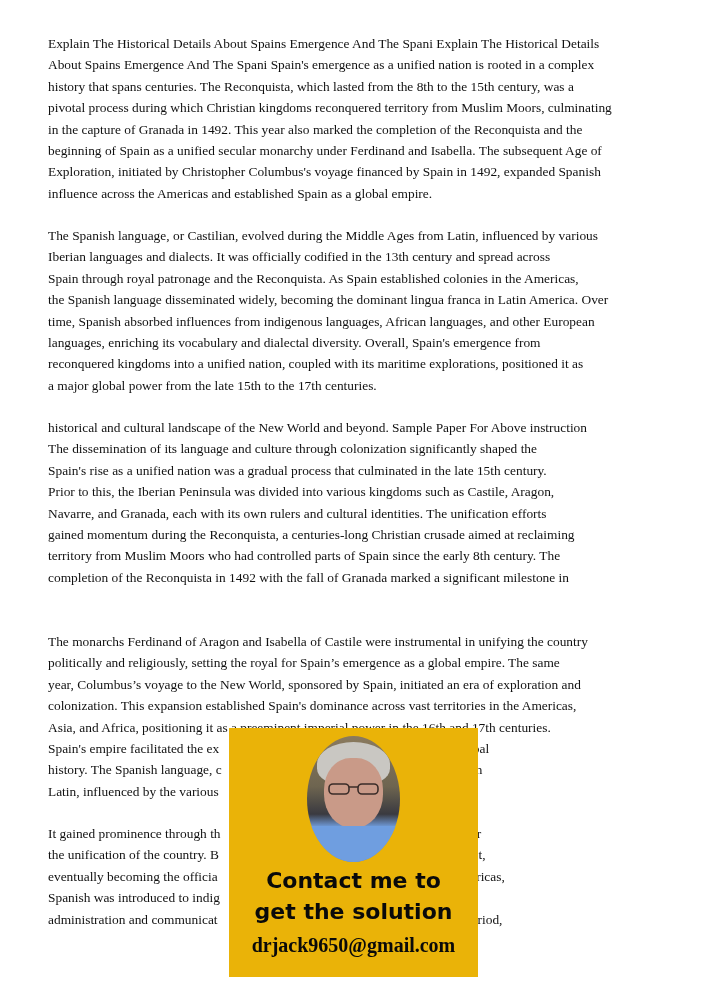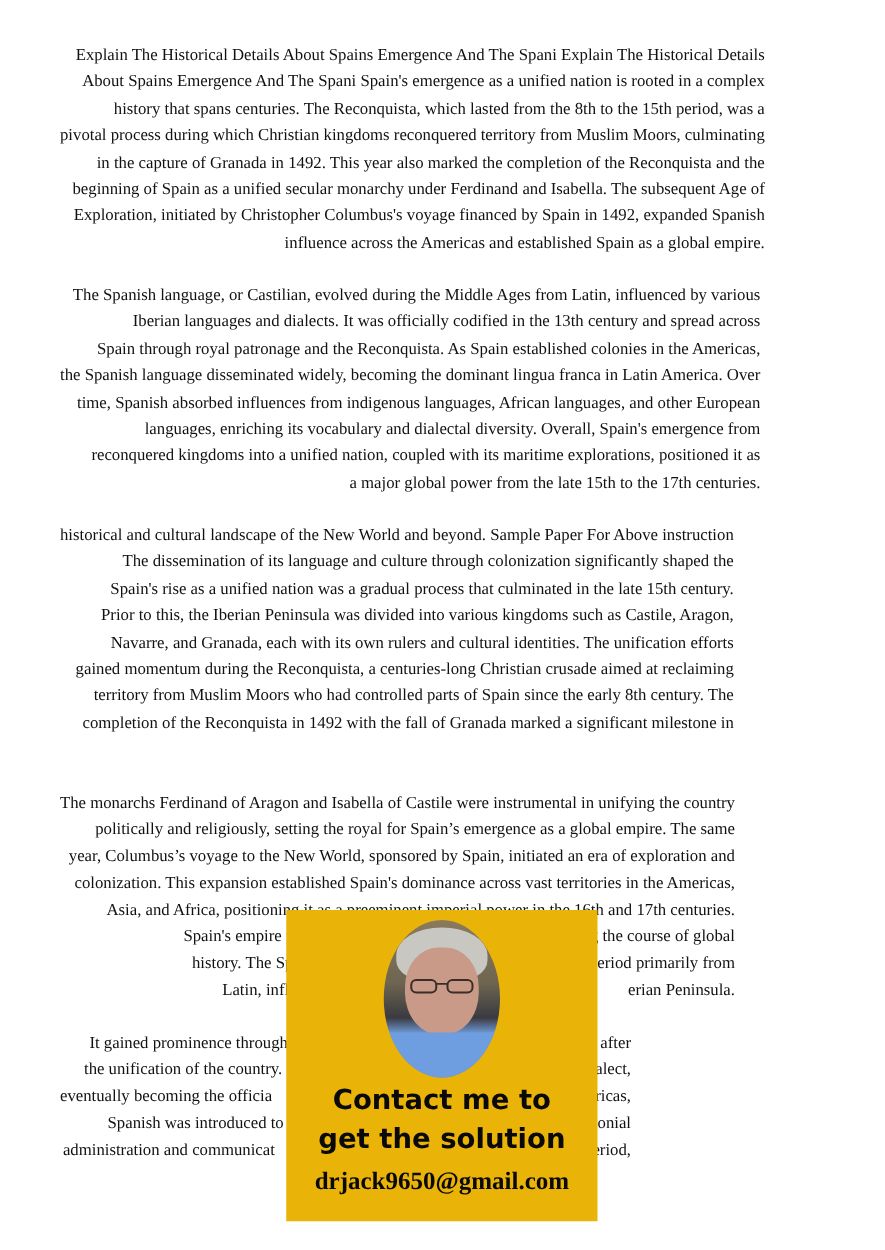--- a/index.html
+++ b/index.html
@@ -2,21 +2,21 @@
 <html><head>
 <meta charset="utf-8">
 <style>
   html, body { margin: 0; padding: 0; background: #ffffff; }
   body { width: 708px; height: 1000px; position: relative; overflow: hidden; }
   .page {
     position: absolute; left: 0; top: 0; width: 708px; height: 1000px;
     font-family: "Liberation Serif", "DejaVu Serif", serif;
     font-size: 13.4px; color: #111111;
   }
-  .para { position: absolute; left: 48px; margin: 0; text-align: right; }
+  .para { position: absolute; left: 48px; margin: 0; }
   .line { display: block; height: 21.4px; line-height: 21.4px; white-space: nowrap; }
   .card {
     position: absolute; left: 229px; top: 728px; width: 249px; height: 249px;
     background: #eab308;
   }
   .portrait {
     position: absolute; left: 78px; top: 8px; width: 93px; height: 126px;
     border-radius: 50%; overflow: hidden;
     background: linear-gradient(180deg, #8a7a5e 0%, #6e6550 40%, #3a3a40 62%, #6f9ad8 72%, #5b86cc 100%);
   }
@@ -49,21 +49,21 @@
   }
 </style>
 </head>
 <body>
 
 <div class="page">
 
   <div class="para" style="top:33px;">
     <span class="line">Explain The Historical Details About Spains Emergence And The Spani Explain The Historical Details</span>
     <span class="line">About Spains Emergence And The Spani Spain's emergence as a unified nation is rooted in a complex</span>
-    <span class="line">history that spans centuries. The Reconquista, which lasted from the 8th to the 15th period, was a</span>
+    <span class="line">history that spans centuries. The Reconquista, which lasted from the 8th to the 15th century, was a</span>
     <span class="line">pivotal process during which Christian kingdoms reconquered territory from Muslim Moors, culminating</span>
     <span class="line">in the capture of Granada in 1492. This year also marked the completion of the Reconquista and the</span>
     <span class="line">beginning of Spain as a unified secular monarchy under Ferdinand and Isabella. The subsequent Age of</span>
     <span class="line">Exploration, initiated by Christopher Columbus's voyage financed by Spain in 1492, expanded Spanish</span>
     <span class="line">influence across the Americas and established Spain as a global empire.</span>
   </div>
 
   <div class="para" style="top:225px;">
     <span class="line">The Spanish language, or Castilian, evolved during the Middle Ages from Latin, influenced by various</span>
     <span class="line">Iberian languages and dialects. It was officially codified in the 13th century and spread across</span>

